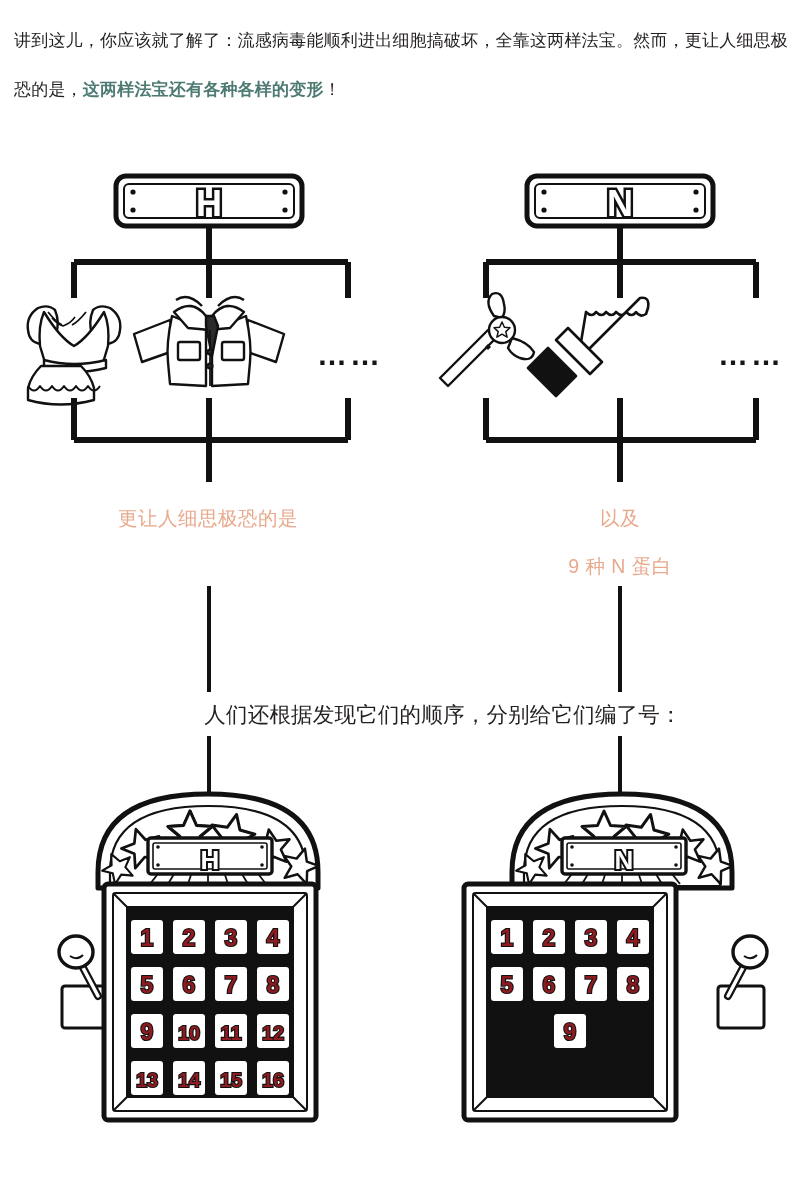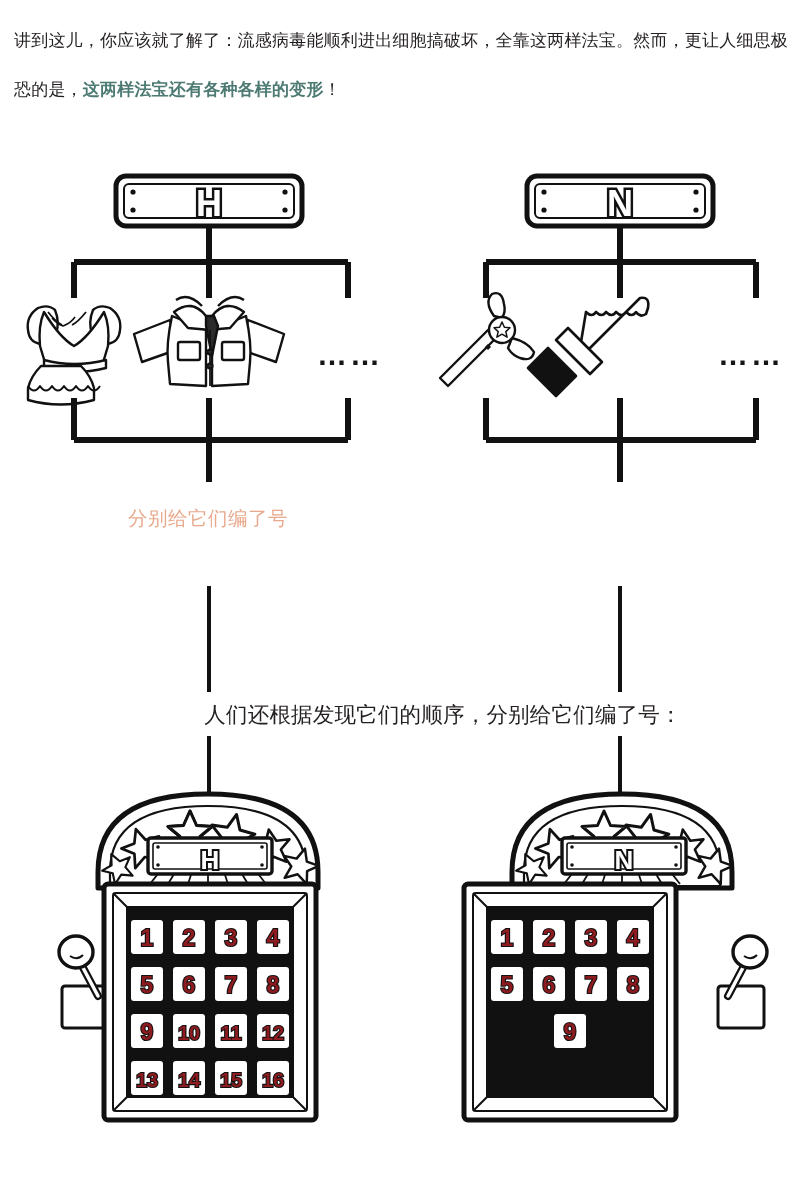--- a/index.html
+++ b/index.html
@@ -411,22 +411,24 @@
           <rect x="617" y="967" width="32" height="34" rx="3" fill="#ffffff"></rect>
           <text x="633" y="993" text-anchor="middle" font-family="Liberation Sans, sans-serif" font-size="23" font-weight="700" fill="#8e1b20" stroke="#111111" stroke-width="2.2" paint-order="stroke">8</text>
           <rect x="554" y="1014" width="32" height="34" rx="3" fill="#ffffff"></rect>
           <text x="570" y="1040" text-anchor="middle" font-family="Liberation Sans, sans-serif" font-size="23" font-weight="700" fill="#8e1b20" stroke="#111111" stroke-width="2.2" paint-order="stroke">9</text>
         </g>
   </g>
 </svg>
 </div>
 
 <div class="orange-label" id="orange-left">
-  <div>分别给它们编了号</div>
+  <div>更让人细思极恐的是</div>
 </div>
 
 <div class="orange-label" id="orange-right">
+  <div>以及</div>
+  <div>9 种 N 蛋白</div>
 </div>
 
 <div id="caption-mid">人们还根据发现它们的顺序，分别给它们编了号：</div>
 
 <div class="ellipsis-dots" id="dots-left">……</div>
 <div class="ellipsis-dots" id="dots-right">……</div>
 
 </body></html>

